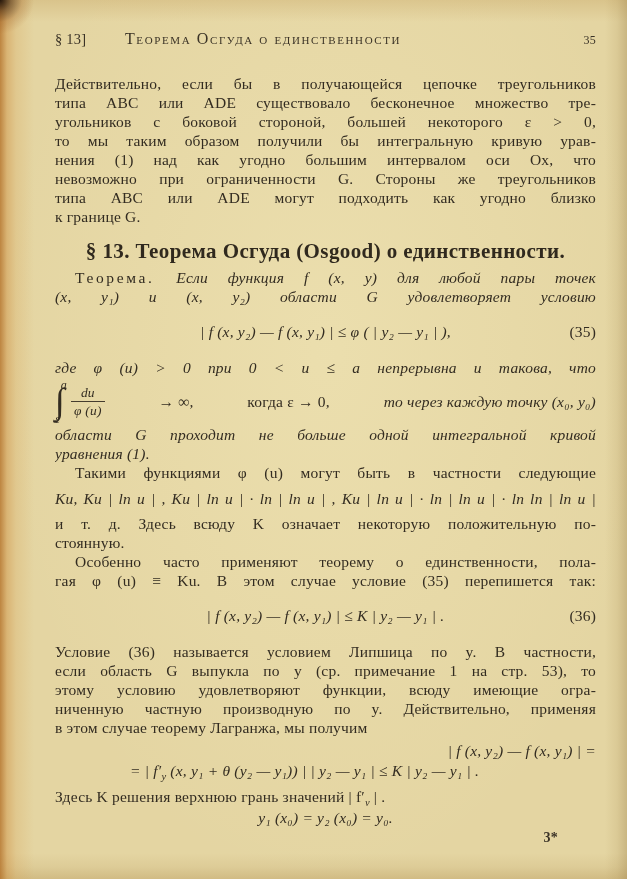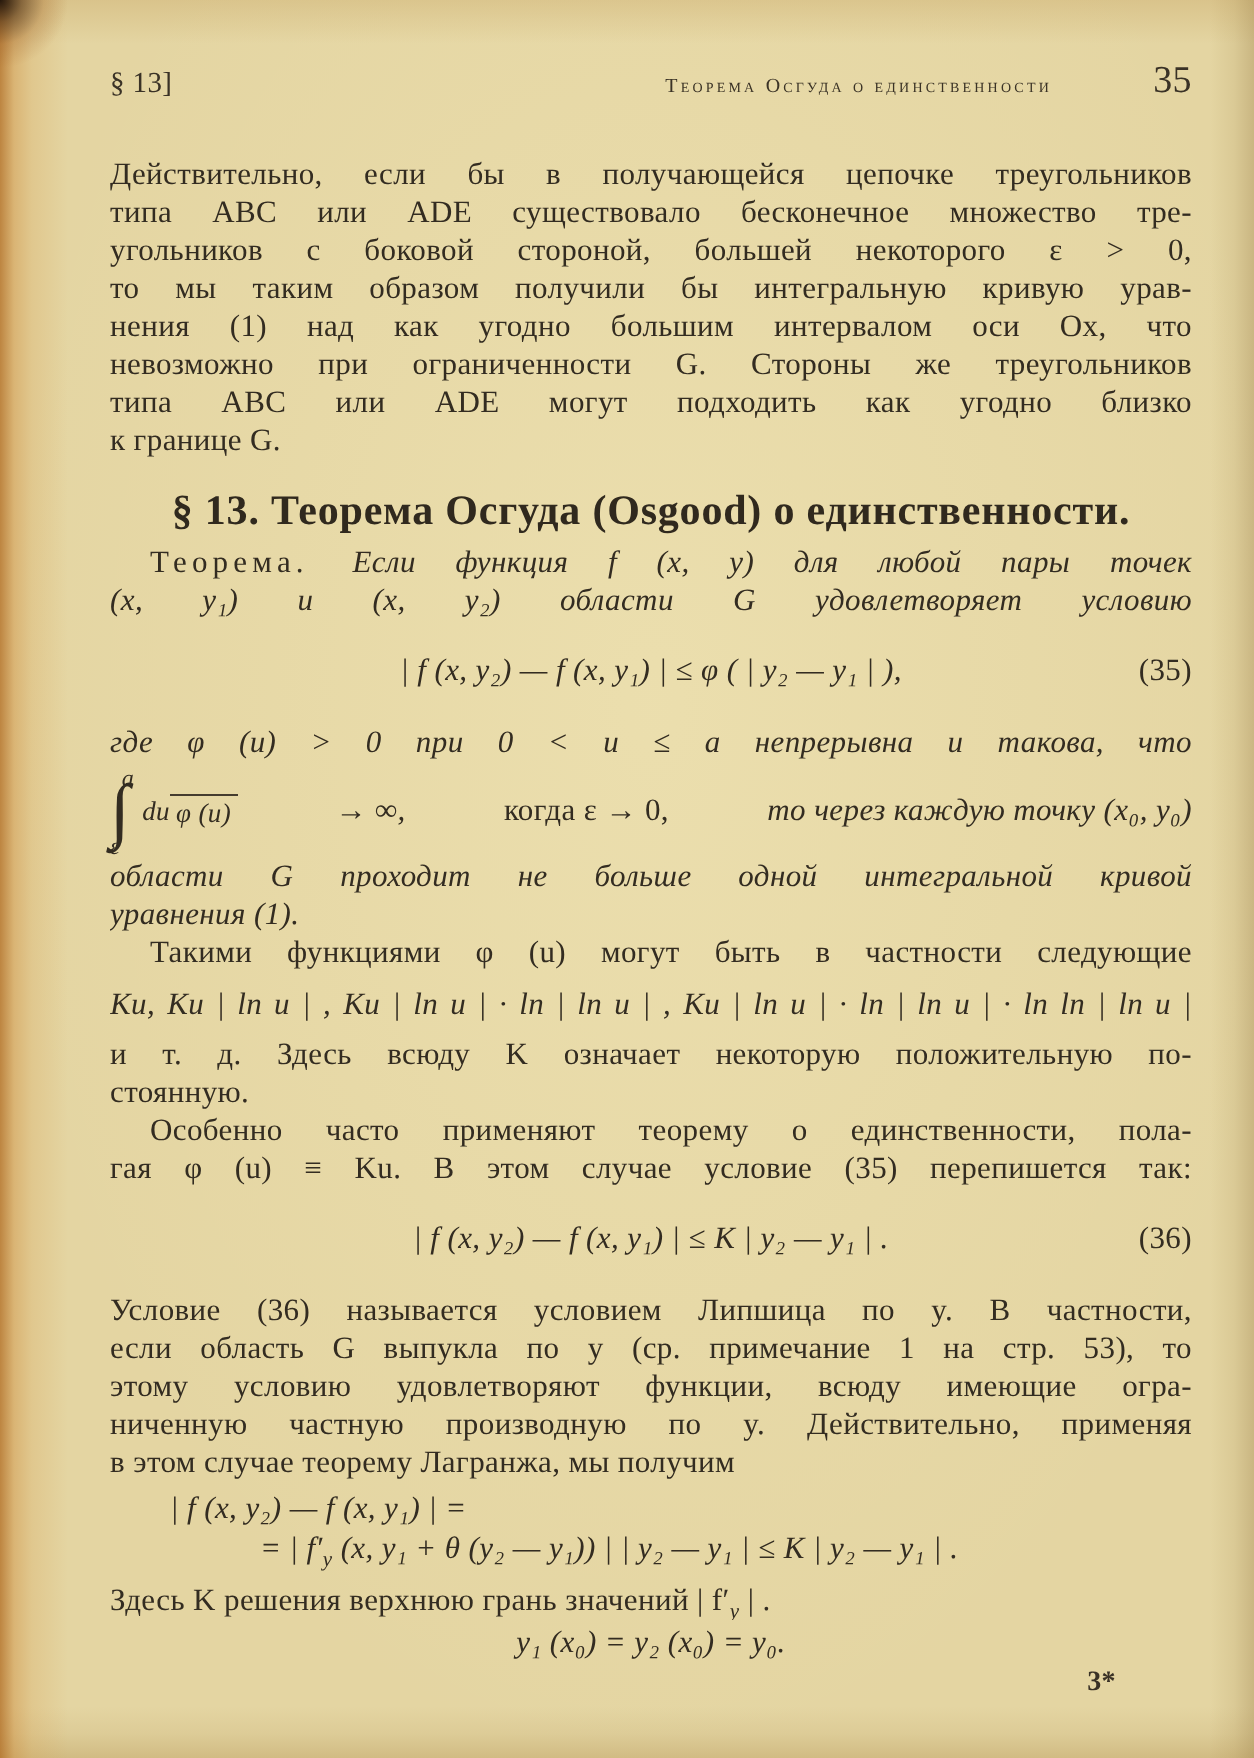--- a/index.html
+++ b/index.html
@@ -13,22 +13,22 @@
       radial-gradient(circle at 0px 0px, rgba(25,15,8,0.92) 0px, rgba(70,42,18,0.55) 11px, rgba(150,90,35,0.25) 22px, rgba(0,0,0,0) 34px),
       linear-gradient(90deg, rgba(176,106,32,0.75) 0px, rgba(205,140,60,0.45) 7px, rgba(215,165,90,0.28) 16px, rgba(0,0,0,0) 34px),
       linear-gradient(270deg, rgba(140,110,55,0.30) 0px, rgba(150,120,60,0.12) 10px, rgba(0,0,0,0) 22px),
       linear-gradient(180deg, rgba(190,150,80,0.28) 0px, rgba(0,0,0,0) 22px),
       linear-gradient(0deg, rgba(165,128,60,0.30) 0px, rgba(170,135,70,0.12) 12px, rgba(0,0,0,0) 26px),
       radial-gradient(ellipse at 52% 40%, rgba(252,244,200,0.30) 0%, rgba(0,0,0,0) 72%),
       #e4d5a2;
   }
   .runhead{display:flex;justify-content:space-between;align-items:baseline;font-size:14.5px;color:#3a3226;}
   .rh-left{width:70px;}
-  .rh-center{flex:1;text-align:right;font-variant:small-caps;letter-spacing:1.6px;font-size:10px;color:#3b3326;}
-  .rh-right{width:70px;text-align:right;font-size:19px;}
+  .rh-center{flex:1;text-align:left;font-variant:small-caps;letter-spacing:1.6px;font-size:16px;color:#3b3326;}
+  .rh-right{width:70px;text-align:right;font-size:12px;}
   .para{margin:0;}
   .jline{
     height:19px;line-height:19px;overflow:hidden;
     text-align:justify;text-align-last:justify;
   }
   .jline.last{text-align-last:auto;}
   .indent{text-indent:20px;}
   .ital{font-style:italic;}
   .upright{font-style:normal;}
   .math{font-style:italic;}
@@ -40,25 +40,25 @@
   }
   .thm{margin-top:6px;}
   .eqrow{position:relative;margin:15px 0;height:22px;line-height:22px;text-align:center;}
   .eqnum{position:absolute;right:0;top:0;font-style:normal;}
   .int-row{display:flex;align-items:center;justify-content:space-between;height:46px;margin-top:2px;}
   .int-wrap{display:inline-flex;align-items:center;}
   .int-col{display:inline-flex;flex-direction:column;align-items:center;line-height:1;}
   .int-upper{font-size:12px;font-style:italic;align-self:flex-end;margin-right:-2px;margin-bottom:-5px;}
   .int-sign{font-size:36px;line-height:0.85;}
   .int-lower{font-size:12px;font-style:italic;align-self:flex-start;margin-left:0px;margin-top:-3px;}
-  .frac{display:inline-flex;flex-direction:row;align-items:center;font-size:13.5px;font-style:italic;line-height:1.2;margin-left:6px;}
+  .frac{display:inline-flex;flex-direction:column;align-items:center;font-size:13.5px;font-style:italic;line-height:1.2;margin-left:6px;}
   .frac-den{border-top:1px solid #453c2e;padding:1px 3px 0 3px;}
   .funcline{height:22px;line-height:22px;margin:6px 0 4px 0;text-align:justify;text-align-last:justify;overflow:hidden;}
   .eq-left{margin-top:4px;}
-  .eq-left .l1{height:19px;line-height:19px;padding-left:30px;}
+  .eq-left .l1{height:19px;line-height:19px;padding-left:30px;text-align:right;}
   .eq-left .l2{height:21px;line-height:21px;padding-left:75px;}
   .note{margin-top:6px;}
   .eqcenter{height:19px;line-height:19px;text-align:center;margin-top:2px;}
   .sig{text-align:right;padding-right:38px;margin-top:3px;font-size:14px;font-weight:bold;color:#3a3226;}
 </style>
 </head>
 <body>
 
 <div class="page">
 

